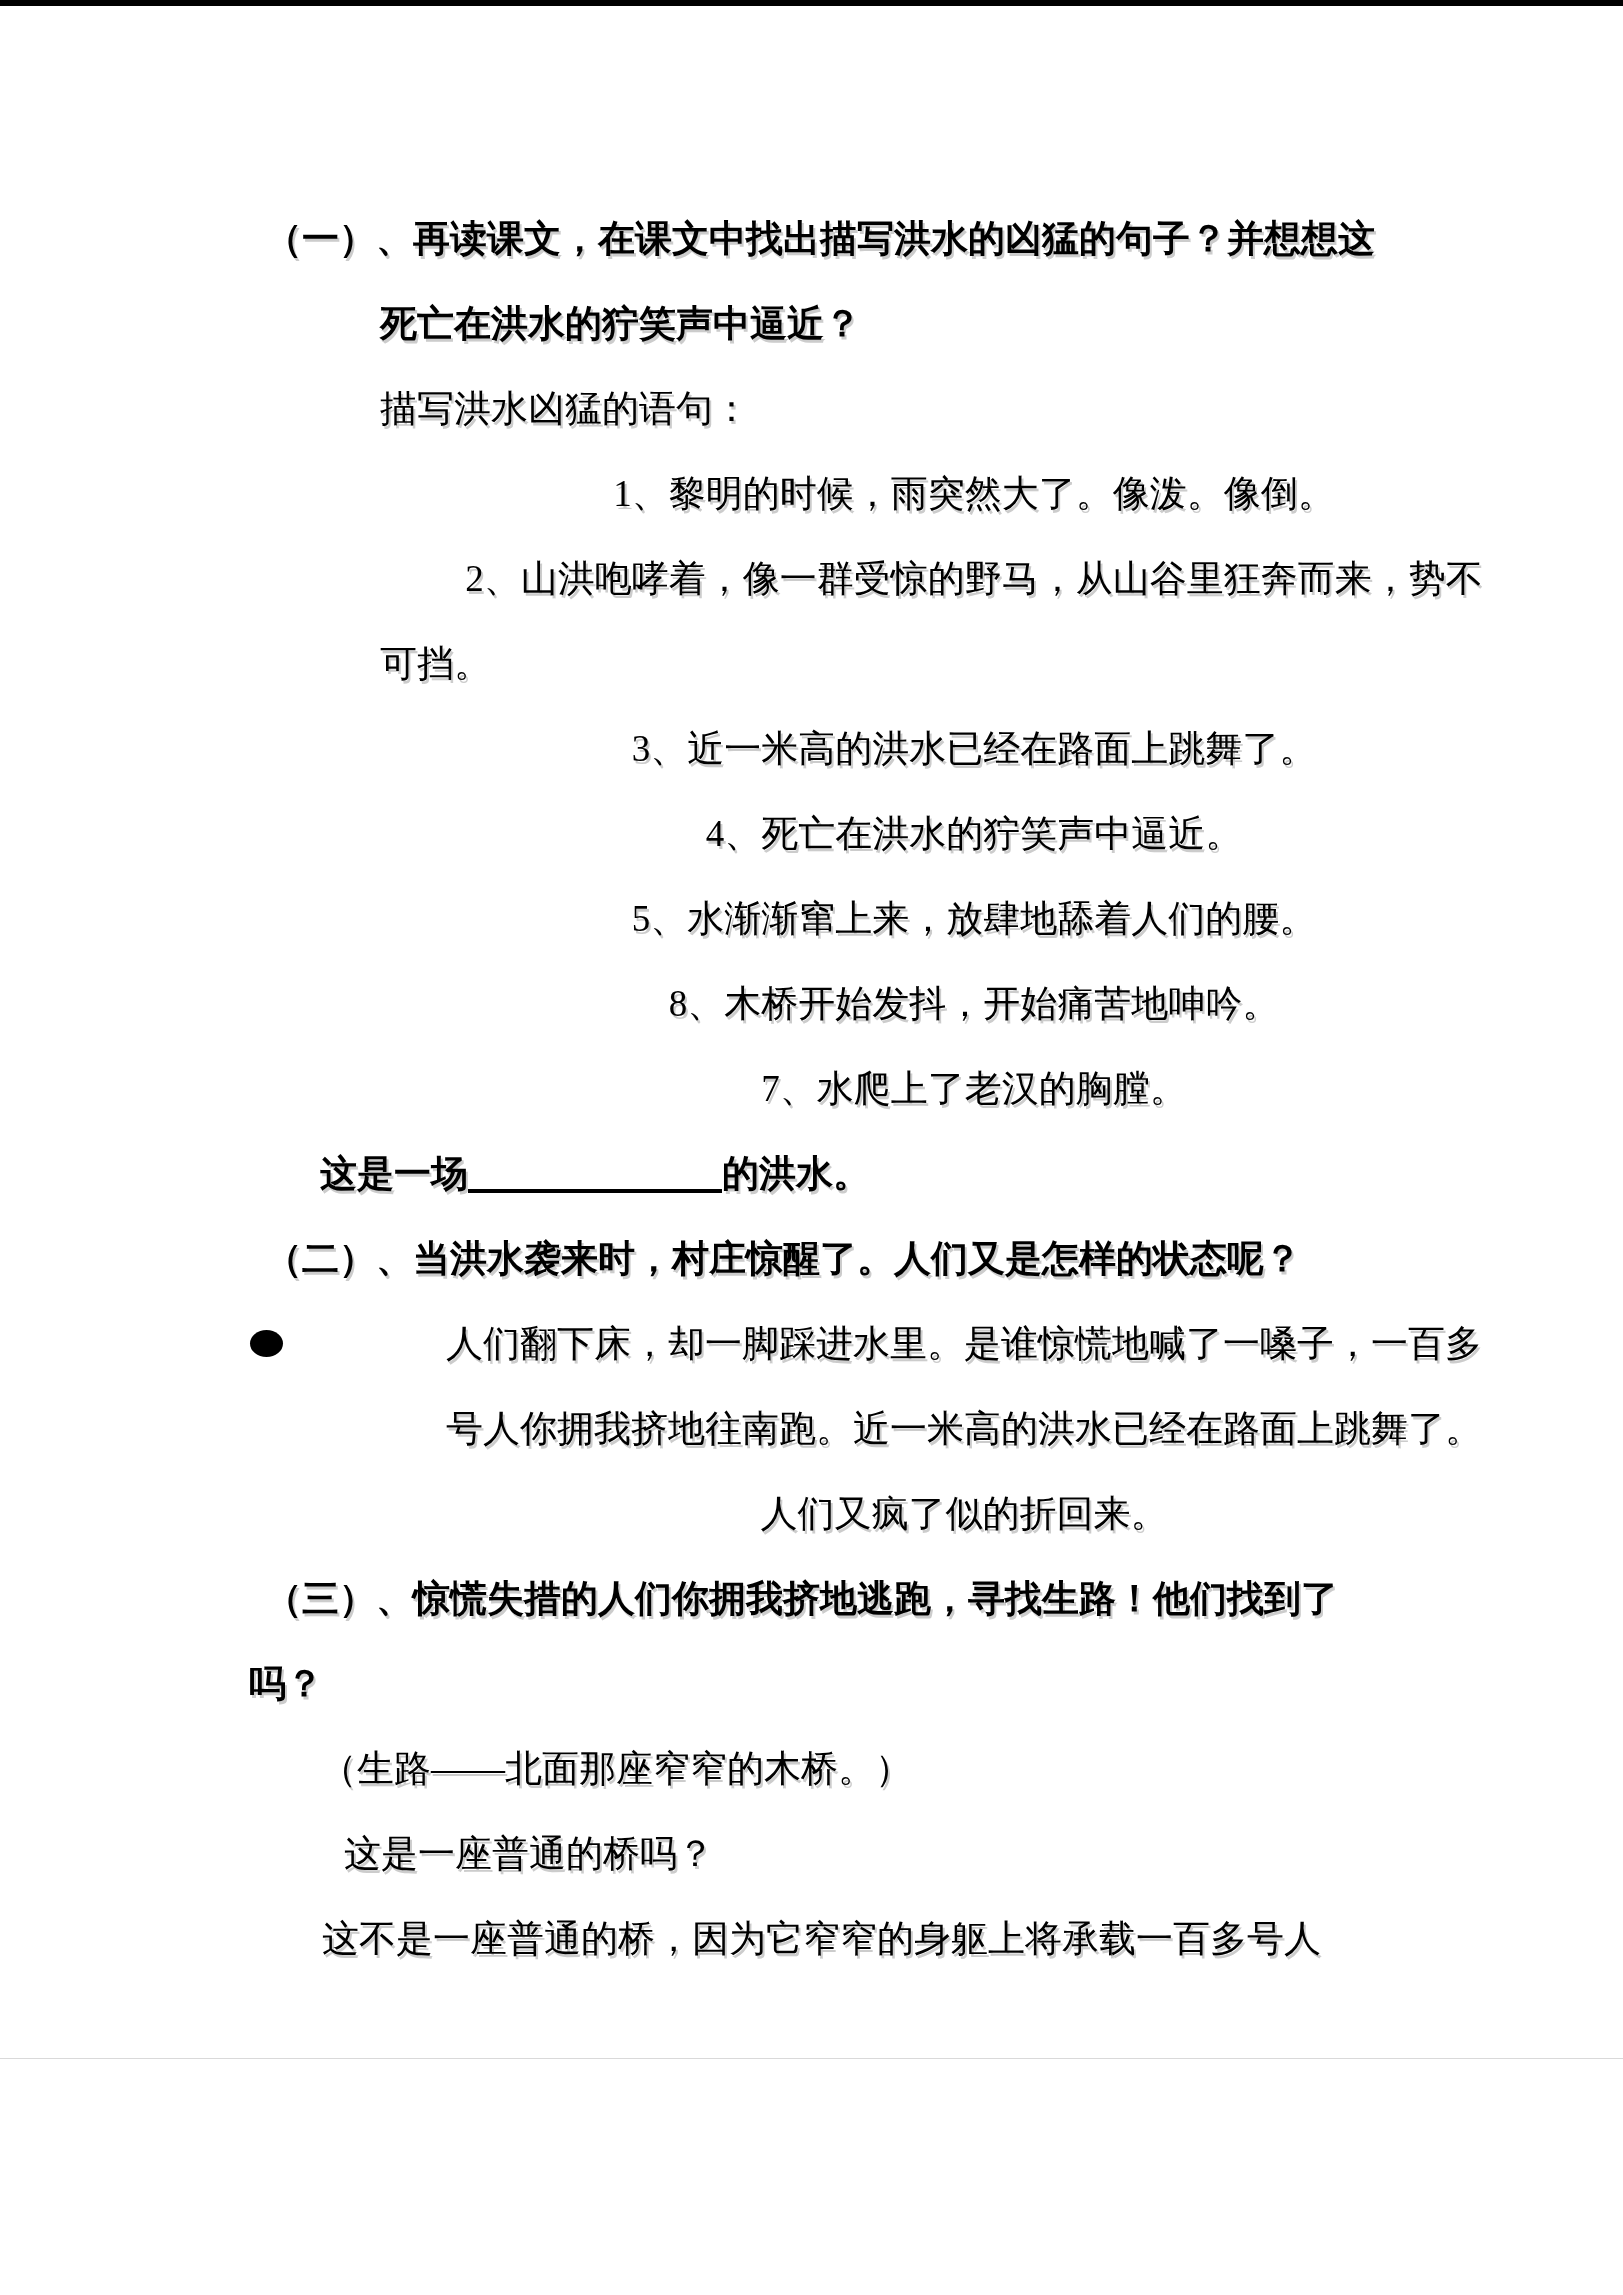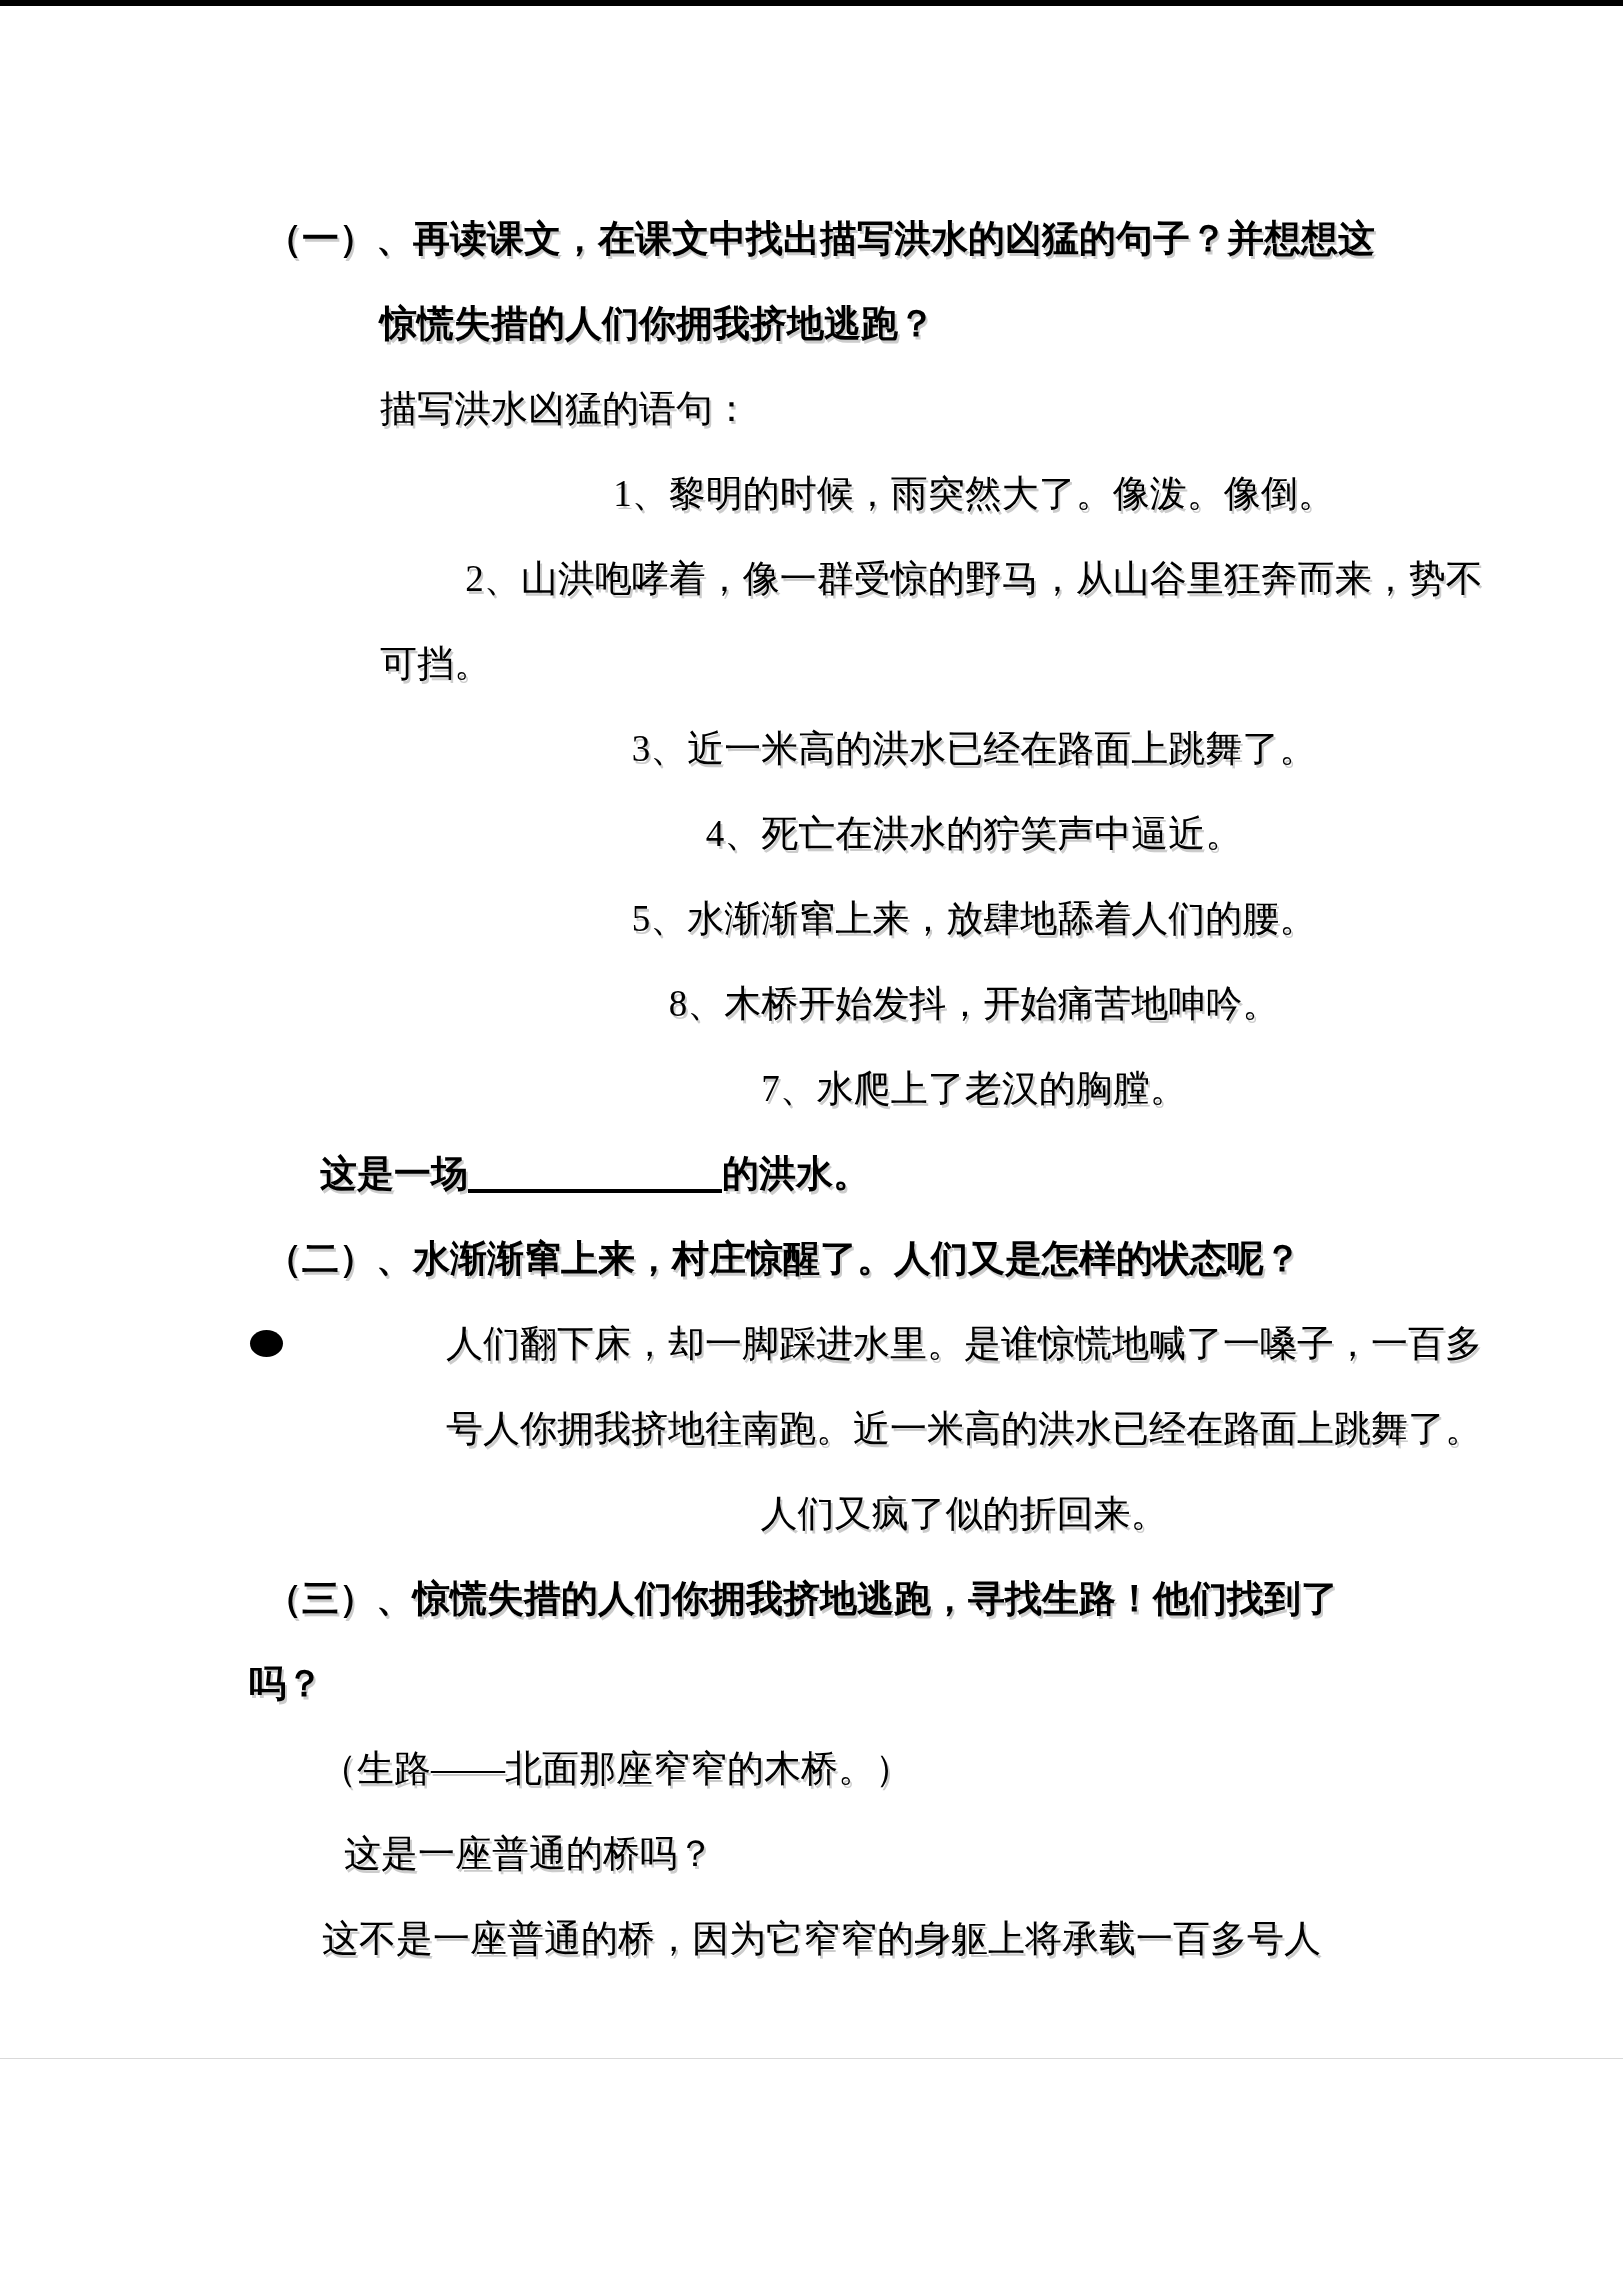--- a/index.html
+++ b/index.html
@@ -72,21 +72,21 @@
 </head>
 <body>
 
 <div class="page">
   <div class="topbar"></div>
 
   <div class="content">
 
     <div class="line ind-1 bold">（一）、再读课文，在课文中找出描写洪水的凶猛的句子？并想想这</div>
 
-    <div class="line ind-2 bold">惊慌失措的人们你拥我挤地逃跑？</div>
+    <div class="line ind-2 bold">死亡在洪水的狞笑声中逼近？</div>
 
     <div class="line ind-2">描写洪水凶猛的语句：</div>
 
     <div class="line ind-3">1、黎明的时候，雨突然大了。像泼。像倒。</div>
 
     <div class="line ind-3">2、山洪咆哮着，像一群受惊的野马，从山谷里狂奔而来，势不</div>
 
     <div class="line ind-2">可挡。</div>
 
     <div class="line ind-3">3、近一米高的洪水已经在路面上跳舞了。</div>
@@ -96,21 +96,21 @@
     <div class="line ind-3">5、水渐渐窜上来，放肆地舔着人们的腰。</div>
 
     <div class="line ind-3">8、木桥开始发抖，开始痛苦地呻吟。</div>
 
     <div class="line ind-3">7、水爬上了老汉的胸膛。</div>
 
     <div class="line ind-6 bold">
       <span>这是一场</span><span class="blank-underline"></span><span>的洪水。</span>
     </div>
 
-    <div class="line ind-1 bold">（二）、水渐渐窜上来，村庄惊醒了。人们又是怎样的状态呢？</div>
+    <div class="line ind-1 bold">（二）、当洪水袭来时，村庄惊醒了。人们又是怎样的状态呢？</div>
 
     <div class="line ind-4">
       <span class="bullet-dot"></span><span>人们翻下床，却一脚踩进水里。是谁惊慌地喊了一嗓子，一百多</span>
     </div>
 
     <div class="line ind-4">号人你拥我挤地往南跑。近一米高的洪水已经在路面上跳舞了。</div>
 
     <div class="line ind-4">人们又疯了似的折回来。</div>
 
 

